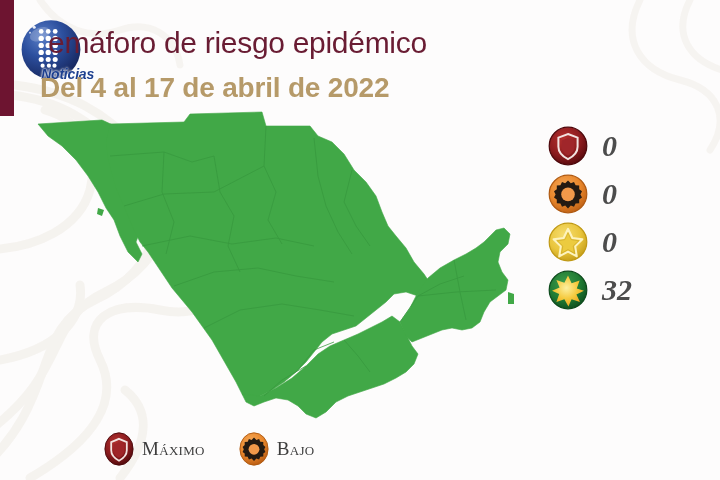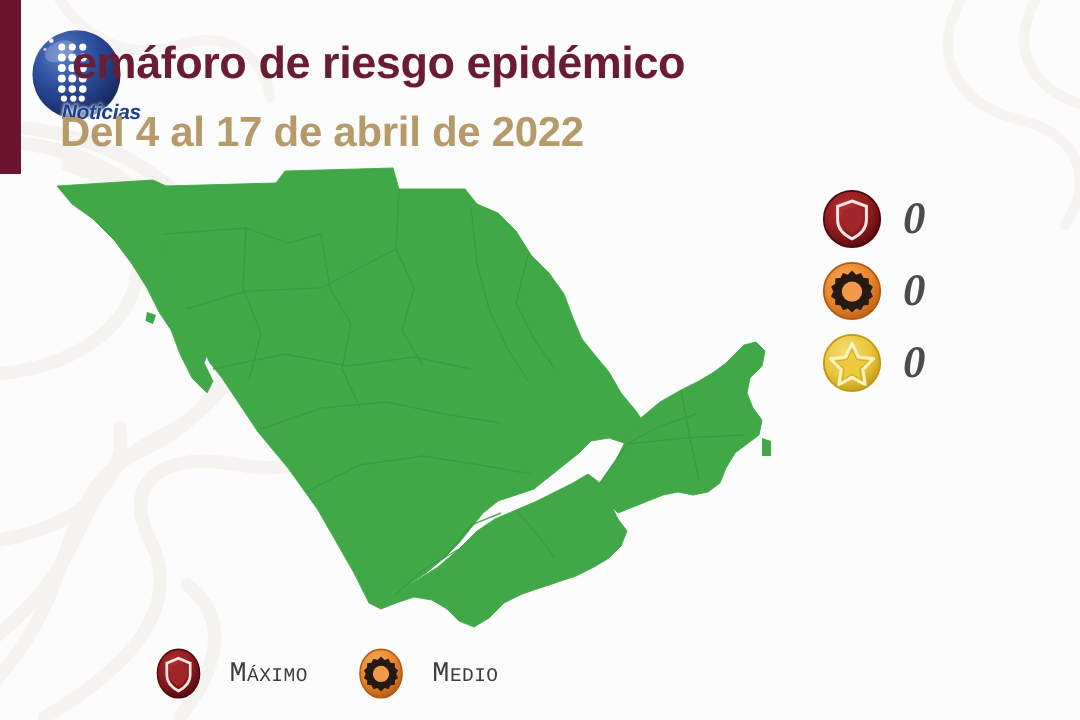--- a/index.html
+++ b/index.html
@@ -67,21 +67,21 @@
     font-style: italic;
     color: #1d3f8f;
     letter-spacing: -0.2px;
     text-shadow: 0 0 2px #ffffff, 0 0 3px #ffffff;
   }
   #title {
     position: absolute;
     left: 48px;
     top: 26px;
     font-size: 30px;
-    font-weight: bold;
+    font-weight: normal;
     color: #691c33;
     letter-spacing: -0.3px;
     white-space: nowrap;
   }
   #subtitle {
     position: absolute;
     left: 40px;
     top: 72px;
     font-size: 28px;
     font-weight: bold;
@@ -139,22 +139,22 @@
     display: flex;
     align-items: center;
     margin-right: 34px;
   }
   .legend-badge {
     width: 30px;
     height: 34px;
     flex: 0 0 30px;
   }
   .legend-label {
-    margin-left: 19px;
-    font-family: Liberation Mono, monospace;
+    margin-left: 8px;
+    font-family: Liberation Serif, serif;
     font-size: 19px;
     font-variant: small-caps;
     color: #3d3d3d;
     letter-spacing: 0.3px;
     white-space: nowrap;
   }
 </style>
 </head>
 <body>
 
@@ -329,20 +329,40 @@
             <stop offset="100%" stop-color="#c49c18"></stop>
           </radialGradient>
         </defs>
         <circle cx="50" cy="50" r="47" fill="url(#cgYellow)" stroke="#c09914" stroke-width="3"></circle>
         <path d="M50,17 L61,40 L86,43 L68,61 L72,86 L50,74 L28,86 L32,61 L14,43 L39,40 Z" fill="none" stroke="#fdf3bf" stroke-width="5" stroke-linejoin="round"></path>
         <path d="M50,27 L58,44 L77,47 L63,60 L66,78 L50,69 L34,78 L37,60 L23,47 L42,44 Z" fill="#eccb3f" stroke="#c9a421" stroke-width="1.5" stroke-linejoin="round"></path>
       </svg>
       <div class="counter-value">0</div>
     </div>
 
+    <div class="counter-row">
+      <svg class="counter-badge" viewBox="0 0 100 100">
+        <defs>
+          <radialGradient id="cgGreen" cx="40%" cy="32%" r="72%">
+            <stop offset="0%" stop-color="#3d9c4b"></stop>
+            <stop offset="60%" stop-color="#1f7a33"></stop>
+            <stop offset="100%" stop-color="#0e4e1e"></stop>
+          </radialGradient>
+          <radialGradient id="sunburst" cx="45%" cy="40%" r="65%">
+            <stop offset="0%" stop-color="#fdf0a0"></stop>
+            <stop offset="55%" stop-color="#f5c93c"></stop>
+            <stop offset="100%" stop-color="#e8a020"></stop>
+          </radialGradient>
+        </defs>
+        <circle cx="50" cy="50" r="47" fill="url(#cgGreen)" stroke="#0d4a1c" stroke-width="3"></circle>
+        <path d="M50,14 L59,33 L79,26 L72,46 L90,52 L71,61 L80,80 L59,73 L51,91
+                 L41,73 L21,80 L28,60 L10,52 L29,44 L21,25 L41,32 Z" fill="url(#sunburst)"></path>
+      </svg>
+      <div class="counter-value">32</div>
+    </div>
   </div>
 
   <div id="legend">
 
     <div class="legend-item">
       <svg class="legend-badge" viewBox="0 0 100 112">
         <defs>
           <radialGradient id="lgRed" cx="40%" cy="30%" r="72%">
             <stop offset="0%" stop-color="#b02f2e"></stop>
             <stop offset="60%" stop-color="#8a1b1e"></stop>
@@ -367,19 +387,19 @@
         </defs>
         <ellipse cx="50" cy="56" rx="47" ry="54" fill="url(#lgOrange)" stroke="#ae5911" stroke-width="3"></ellipse>
         <g fill="#241a12">
           <path d="M50,18 L58,26 L67,23 L71,32 L81,33 L81,43 L88,49 L84,57 L88,66
                    L81,71 L81,81 L71,82 L67,91 L58,88 L50,96 L42,88 L33,91 L29,82
                    L19,81 L19,71 L12,66 L16,57 L12,49 L19,43 L19,33 L29,32 L33,23
                    L42,26 Z"></path>
         </g>
         <circle cx="50" cy="57" r="18" fill="#f2994a"></circle>
       </svg>
-      <div class="legend-label">Medio</div>
+      <div class="legend-label">Bajo</div>
     </div>
 
 
   </div>
 
 </div>
 
 </body></html>

